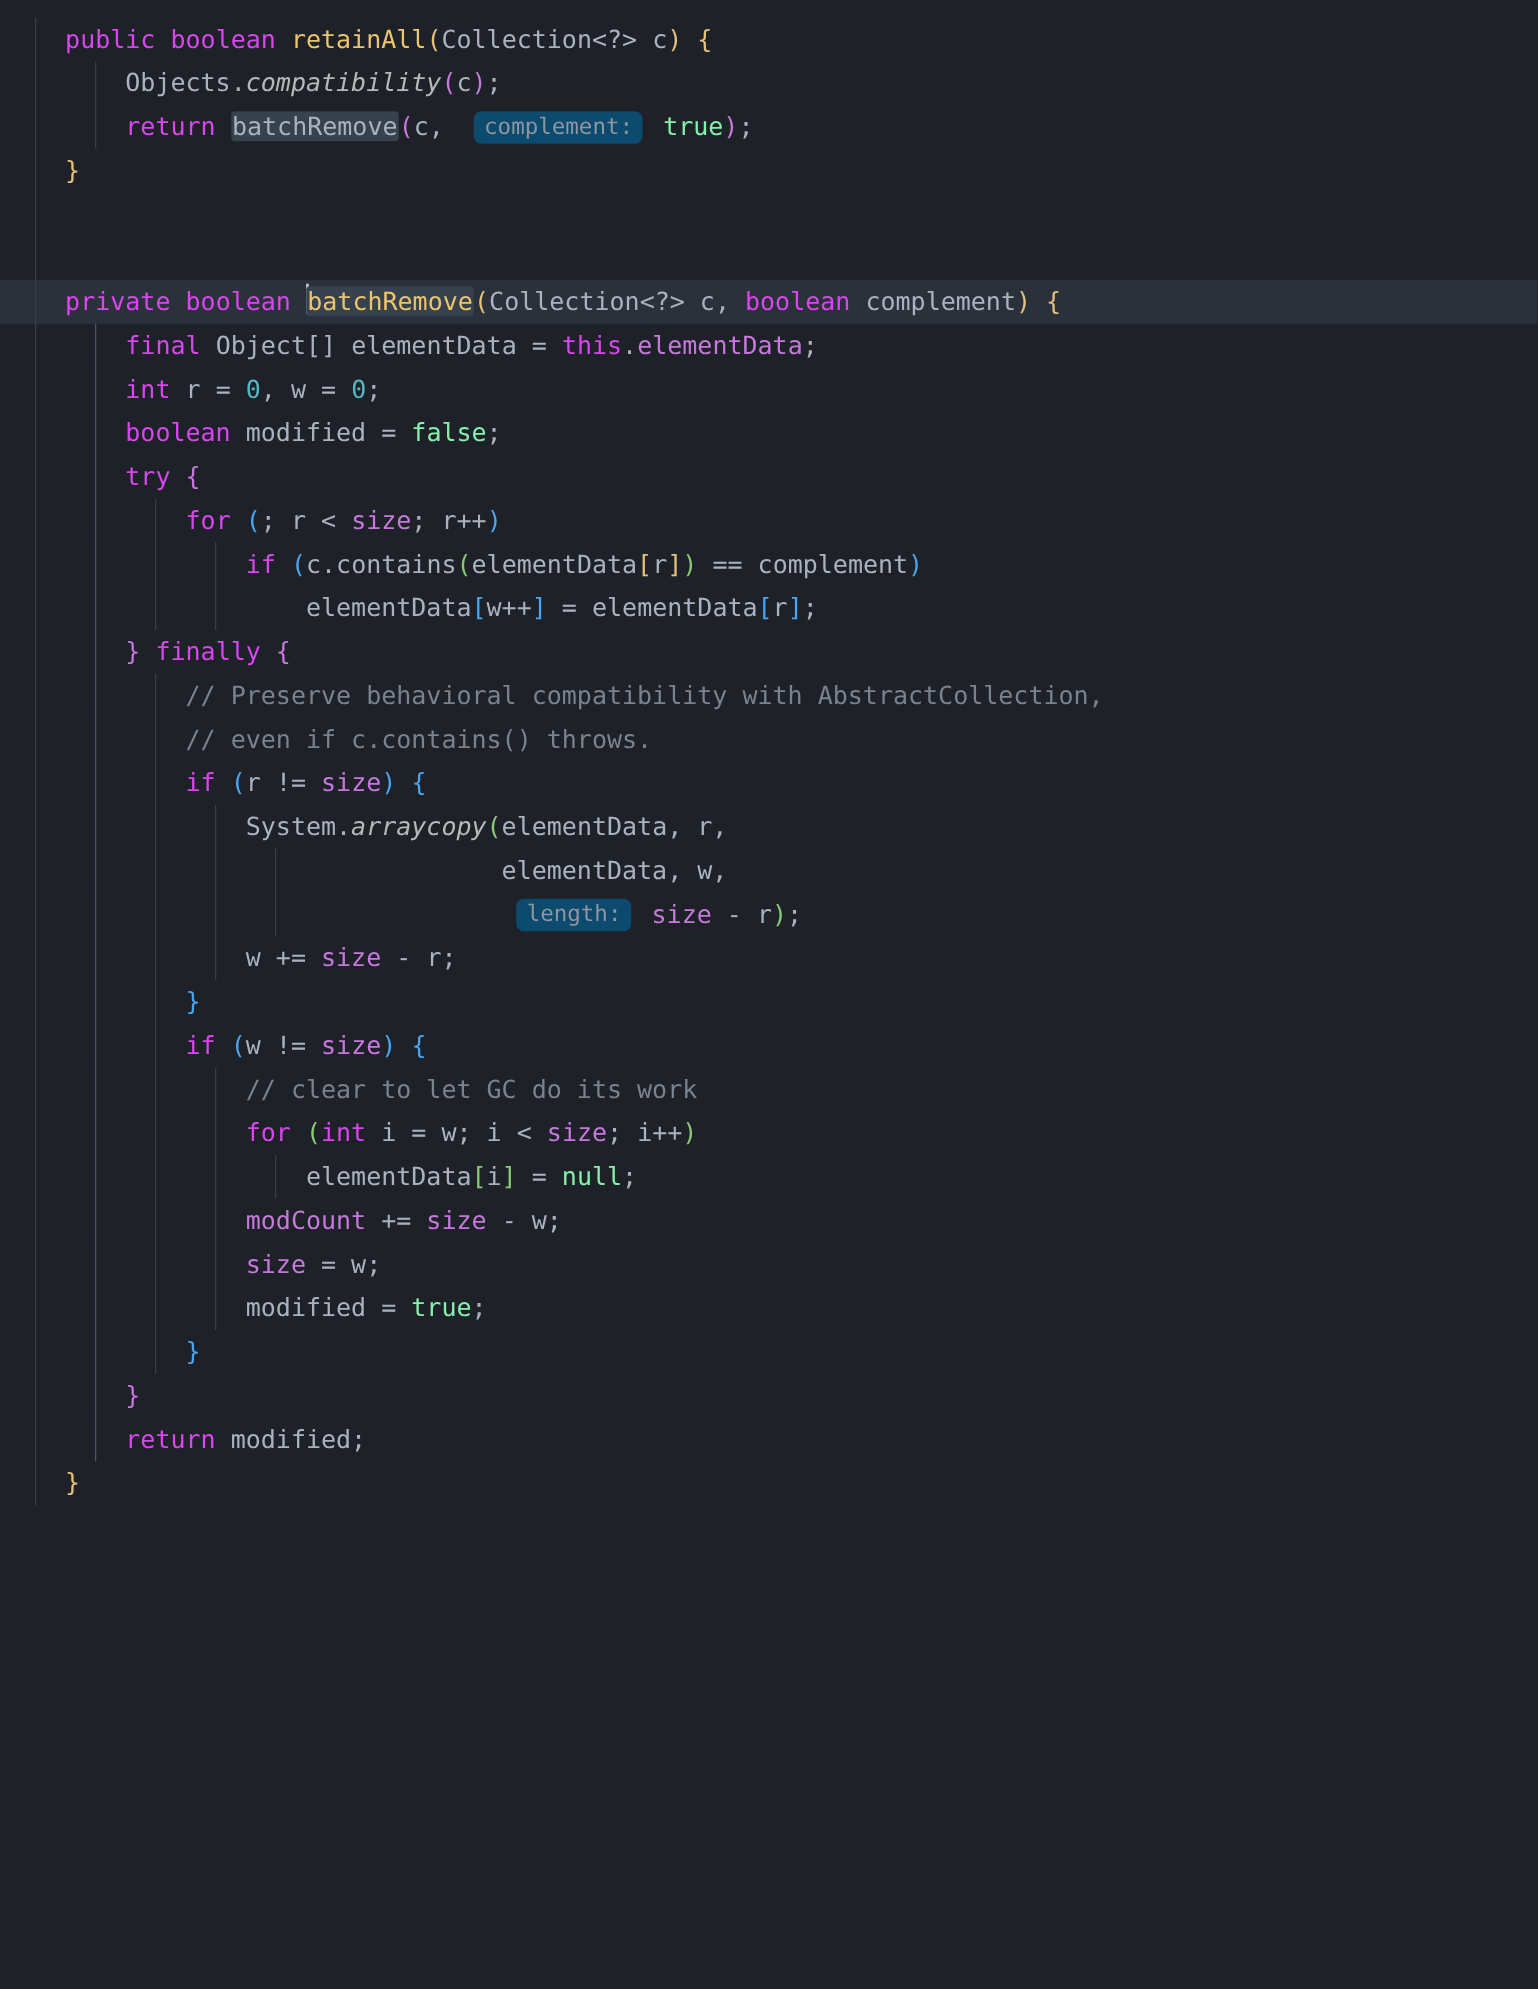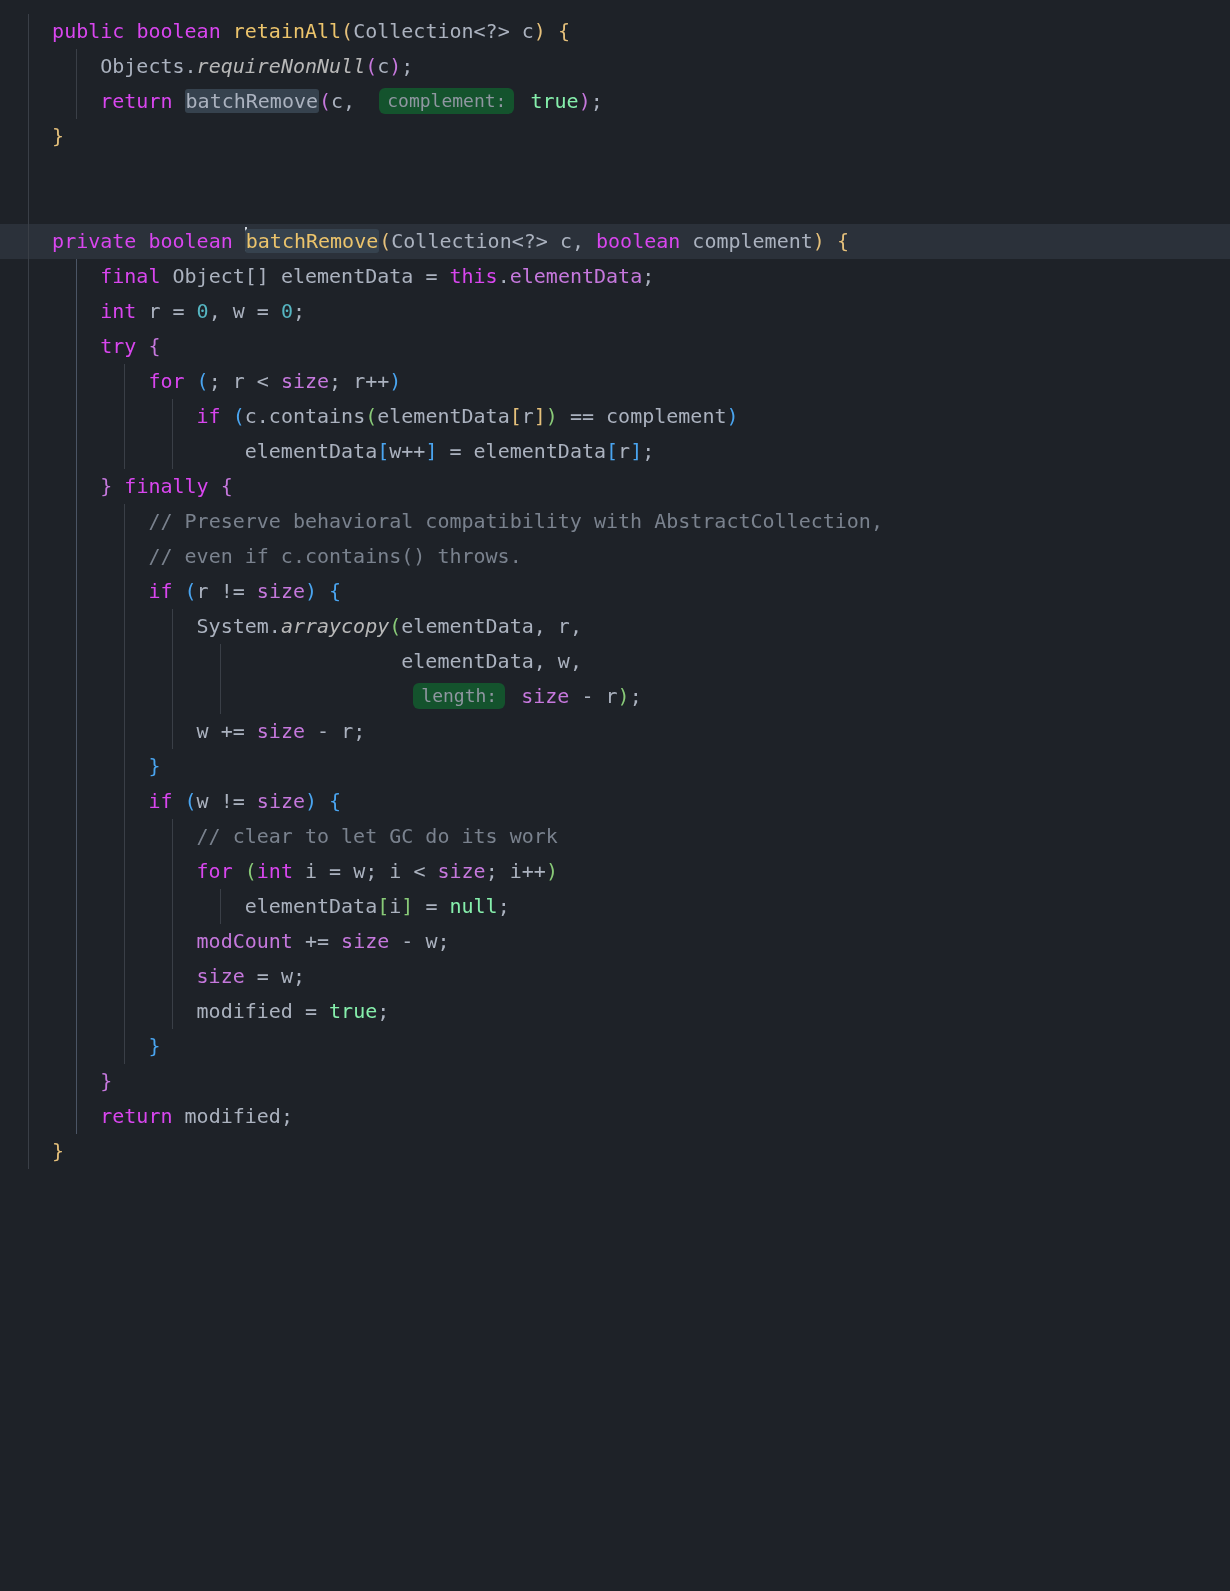--- a/index.html
+++ b/index.html
@@ -52,21 +52,21 @@
   .num  { color: #56b6c2; }           
   .bool { color: #86efac; }           
   .cmt  { color: #7a828e; margin-top: 21px; }           
   .pun  { color: #abb2bf; }           
   .brace-y { color: #e5c07b; }        
   .brace-p { color: #c678dd; }        
   .brace-b { color: #4aa5f0; }        
   .brace-g { color: #89ca78; }        
 
   .hint {
-    background: #14532d;
+    background: #0c4a6e;
     color: #9096a1;
     border-radius: 6px;
     padding: 1px 8px 2px 8px;
     font-size: 18px;
     margin-right: 4px;
     display: inline-block;
     line-height: 1.3;
     vertical-align: 1px;
   }
 
@@ -84,35 +84,36 @@
     margin-right: -2px;
   }
 </style>
 </head>
 <body>
 
 <div class="editor">
 
 <div class="line"><span class="guides"><span class="vg" style="left:0px"></span></span>  <span class="kw">public</span> <span class="kw">boolean</span> <span class="mdef">retainAll</span><span class="brace-y">(</span><span class="type">Collection</span><span class="pun">&lt;?&gt;</span> <span class="pun">c</span><span class="brace-y">)</span> <span class="brace-y">{</span></div>
 
-<div class="line"><span class="guides"><span class="vg" style="left:0px"></span><span class="vg" style="left:48px"></span></span>      <span class="type">Objects</span><span class="pun">.</span><span class="call-it">requireNonNull</span><span class="brace-p">(</span><span class="pun">c</span><span class="brace-p">)</span><span class="pun">;</span></div>
+<div class="line"><span class="guides"><span class="vg" style="left:0px"></span><span class="vg" style="left:48px"></span></span>      <span class="type">Objects</span><span class="pun">.</span><span class="call-it">compatibility</span><span class="brace-p">(</span><span class="pun">c</span><span class="brace-p">)</span><span class="pun">;</span></div>
 
 <div class="line"><span class="guides"><span class="vg" style="left:0px"></span><span class="vg" style="left:48px"></span></span>      <span class="kw">return</span> <span class="sel"><span class="call">batchRemove</span></span><span class="brace-p">(</span><span class="pun">c</span><span class="pun">, </span> <span class="hint">complement:</span> <span class="bool">true</span><span class="brace-p">)</span><span class="pun">;</span></div>
 
 <div class="line"><span class="guides"><span class="vg" style="left:0px"></span></span>  <span class="brace-y">}</span></div>
 
 <div class="line"><span class="guides"><span class="vg" style="left:0px"></span></span>&nbsp;</div>
 <div class="line"><span class="guides"><span class="vg" style="left:0px"></span></span>&nbsp;</div>
 
 <div class="line hl-line"><span class="guides"><span class="vg" style="left:0px"></span></span>  <span class="kw">private</span> <span class="kw">boolean</span> <span class="cursor"></span><span class="sel"><span class="mdef">batchRemove</span></span><span class="brace-y">(</span><span class="type">Collection</span><span class="pun">&lt;?&gt;</span> <span class="pun">c</span><span class="pun">, </span><span class="kw">boolean</span> <span class="pun">complement</span><span class="brace-y">)</span> <span class="brace-y">{</span></div>
 
 <div class="line"><span class="guides"><span class="vg" style="left:0px"></span><span class="vg active" style="left:48px"></span></span>      <span class="kw">final</span> <span class="type">Object</span><span class="pun">[]</span> <span class="pun">elementData</span> <span class="pun">=</span> <span class="kw">this</span><span class="pun">.</span><span class="field">elementData</span><span class="pun">;</span></div>
 
 <div class="line"><span class="guides"><span class="vg" style="left:0px"></span><span class="vg active" style="left:48px"></span></span>      <span class="kw">int</span> <span class="pun">r</span> <span class="pun">=</span> <span class="num">0</span><span class="pun">, </span><span class="pun">w</span> <span class="pun">=</span> <span class="num">0</span><span class="pun">;</span></div>
 
+<div class="line"><span class="guides"><span class="vg" style="left:0px"></span><span class="vg active" style="left:48px"></span></span>      <span class="kw">boolean</span> <span class="pun">modified</span> <span class="pun">=</span> <span class="bool">false</span><span class="pun">;</span></div>
 
 <div class="line"><span class="guides"><span class="vg" style="left:0px"></span><span class="vg active" style="left:48px"></span></span>      <span class="kw">try</span> <span class="brace-p">{</span></div>
 
 <div class="line"><span class="guides"><span class="vg" style="left:0px"></span><span class="vg active" style="left:48px"></span><span class="vg" style="left:96px"></span></span>          <span class="kw">for</span> <span class="brace-b">(</span><span class="pun">; </span><span class="pun">r</span> <span class="pun">&lt;</span> <span class="field">size</span><span class="pun">; </span><span class="pun">r</span><span class="pun">++</span><span class="brace-b">)</span></div>
 
 <div class="line"><span class="guides"><span class="vg" style="left:0px"></span><span class="vg active" style="left:48px"></span><span class="vg" style="left:96px"></span><span class="vg" style="left:144px"></span></span>              <span class="kw">if</span> <span class="brace-b">(</span><span class="pun">c</span><span class="pun">.</span><span class="call">contains</span><span class="brace-g">(</span><span class="pun">elementData</span><span class="brace-y">[</span><span class="pun">r</span><span class="brace-y">]</span><span class="brace-g">)</span> <span class="pun">==</span> <span class="pun">complement</span><span class="brace-b">)</span></div>
 
 <div class="line"><span class="guides"><span class="vg" style="left:0px"></span><span class="vg active" style="left:48px"></span><span class="vg" style="left:96px"></span><span class="vg" style="left:144px"></span></span>                  <span class="pun">elementData</span><span class="brace-b">[</span><span class="pun">w</span><span class="pun">++</span><span class="brace-b">]</span> <span class="pun">=</span> <span class="pun">elementData</span><span class="brace-b">[</span><span class="pun">r</span><span class="brace-b">]</span><span class="pun">;</span></div>
 
 <div class="line"><span class="guides"><span class="vg" style="left:0px"></span><span class="vg active" style="left:48px"></span></span>      <span class="brace-p">}</span> <span class="kw">finally</span> <span class="brace-p">{</span></div>

